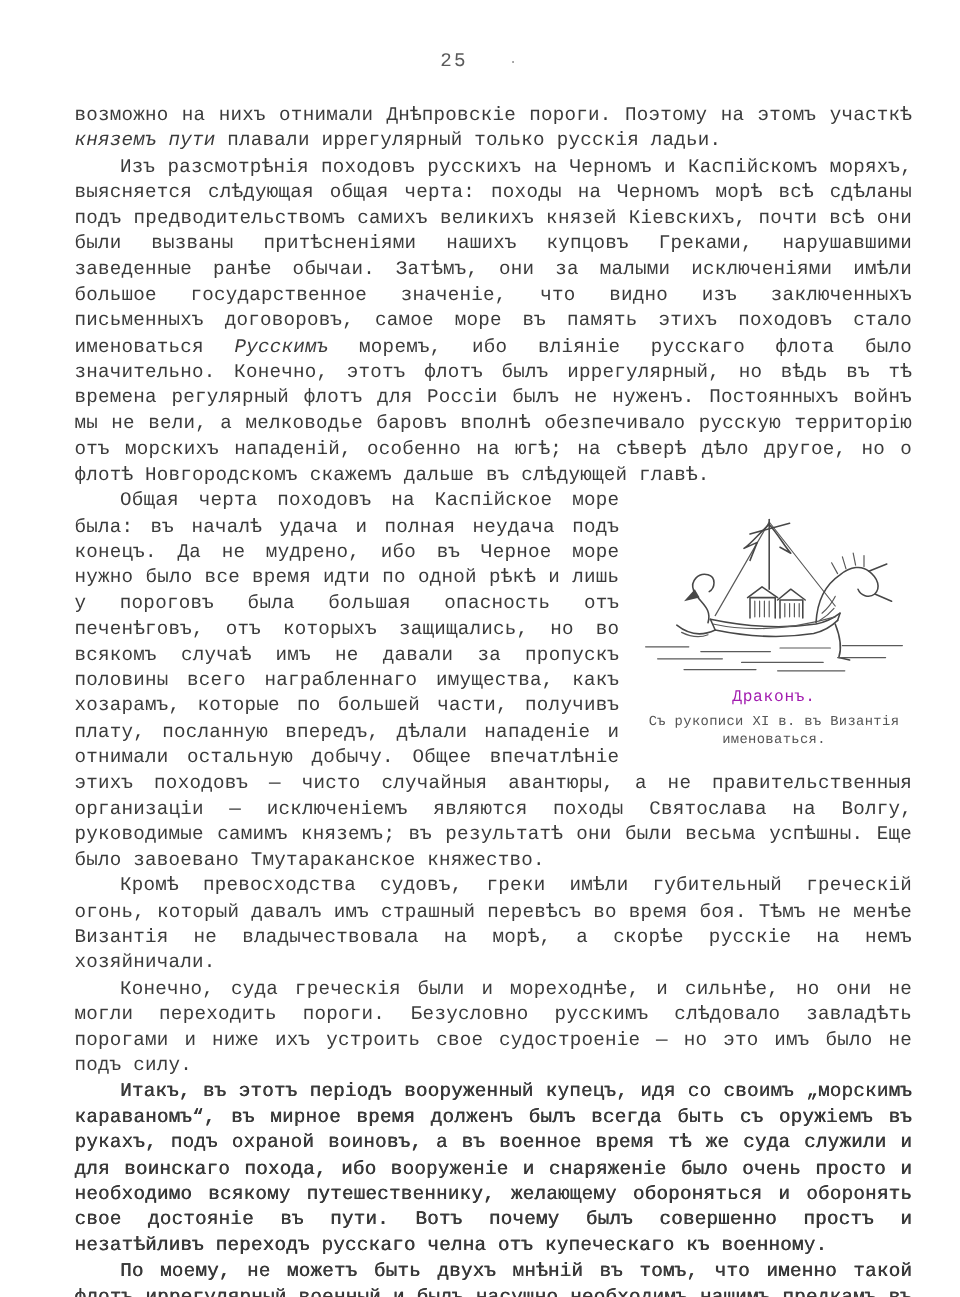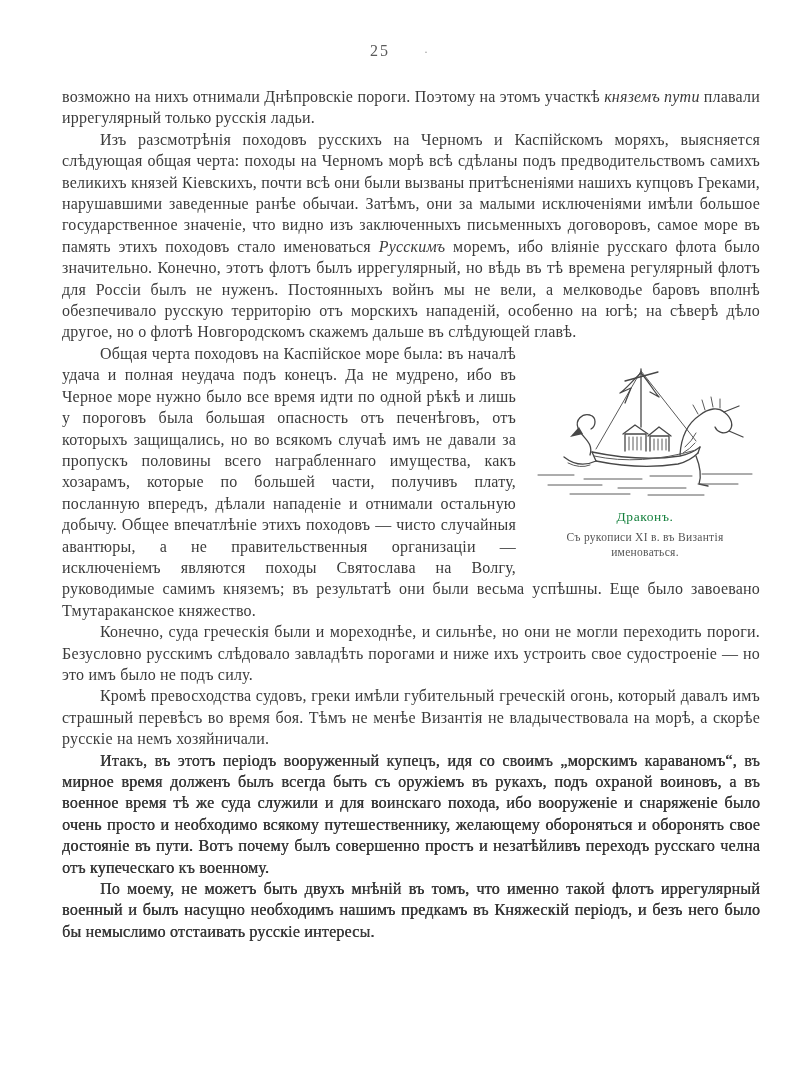--- a/index.html
+++ b/index.html
@@ -1,21 +1,21 @@
 <!DOCTYPE html>
 <html><head>
 <meta charset="utf-8">
 <style>
   html, body { margin:0; padding:0; background:#ffffff; }
   .page {
     position:relative;
     width:800px; height:1081px;
     background:#ffffff;
     overflow:hidden;
-    font-family:Liberation Serif, serif;
+    font-family:Liberation Mono, monospace;
     color:#3b3b3b;
   }
   .pageno {
     position:absolute; top:42px; left:0; width:800px;
     text-align:center; font-size:16px; color:#5a5a5a;
     letter-spacing:2px;
   }
   .pagemark { color:#9a9a9a; font-size:12px; margin-left:34px; }
   .content {
     position:absolute; top:86px; left:62px; width:698px;
@@ -32,21 +32,21 @@
   .inked { color:#262626; text-shadow:0.35px 0 0 #262626; }
 
   .figure {
     float:right;
     width:230px;
     margin:0 0 6px 14px;
     text-align:center;
   }
   .fig-art { padding-top:14px; }
   .fig-cap {
-    font-size:13.5px; color:#15803d; margin-top:6px; letter-spacing:0.6px;
+    font-size:13.5px; color:#a21caf; margin-top:6px; letter-spacing:0.6px;
   }
   .fig-sub {
     font-size:11.5px; line-height:15px; color:#555555; margin-top:5px;
     letter-spacing:0.3px;
   }
   svg .ln { fill:none; stroke:#474747; stroke-width:1.3; stroke-linecap:round; stroke-linejoin:round; }
   svg .thin { fill:none; stroke:#5a5a5a; stroke-width:1; stroke-linecap:round; }
   svg .fill { fill:#474747; stroke:none; }
 </style>
 </head>
@@ -100,22 +100,22 @@
       </div>
       <div class="fig-cap">Драконъ.</div>
       <div class="fig-sub">
         <div>Съ рукописи XI в. въ Византія</div>
         <div>именоваться.</div>
       </div>
     </div>
 
     <p class="para indent"><span>Общая черта походовъ на Каспійское море была: въ началѣ удача и полная неудача подъ конецъ. Да не мудрено, ибо въ Черное море нужно было все время идти по одной рѣкѣ и лишь у пороговъ была большая опасность отъ печенѣговъ, отъ которыхъ защищались, но во всякомъ случаѣ имъ не давали за пропускъ половины всего награбленнаго имущества, какъ хозарамъ, которые по большей части, получивъ плату, посланную впередъ, дѣлали нападеніе и отнимали остальную добычу. Общее впечатлѣніе этихъ походовъ — чисто случайныя авантюры, а не правительственныя организаціи — исключеніемъ являются походы Святослава на Волгу, руководимые самимъ княземъ; въ результатѣ они были весьма успѣшны. Еще было завоевано Тмутараканское княжество.</span></p>
 
+    <p class="para indent"><span>Кромѣ превосходства судовъ, греки имѣли губительный греческій огонь, который давалъ имъ страшный перевѣсъ во время боя. Тѣмъ не менѣе Византія не владычествовала на морѣ, а скорѣе русскіе на немъ хозяйничали.</span></p>
+
     <p class="para indent"><span>Конечно, суда греческія были и мореходнѣе, и сильнѣе, но они не могли переходить пороги. Безусловно русскимъ слѣдовало завладѣть порогами и ниже ихъ устроить свое судостроеніе — но это имъ было не подъ силу.</span></p>
-
-    <p class="para indent"><span>Кромѣ превосходства судовъ, греки имѣли губительный греческій огонь, который давалъ имъ страшный перевѣсъ во время боя. Тѣмъ не менѣе Византія не владычествовала на морѣ, а скорѣе русскіе на немъ хозяйничали.</span></p>
 
     <p class="para indent inked"><span>Итакъ, въ этотъ періодъ вооруженный купецъ, идя со своимъ „морскимъ караваномъ“, въ мирное время долженъ былъ всегда быть съ оружіемъ въ рукахъ, подъ охраной воиновъ, а въ военное время тѣ же суда служили и для воинскаго похода, ибо вооруженіе и снаряженіе было очень просто и необходимо всякому путешественнику, желающему обороняться и оборонять свое достояніе въ пути. Вотъ почему былъ совершенно простъ и незатѣйливъ переходъ русскаго челна отъ купеческаго къ военному.</span></p>
 
     <p class="para indent inked"><span>По моему, не можетъ быть двухъ мнѣній въ томъ, что именно такой флотъ иррегулярный военный и былъ насущно необходимъ нашимъ предкамъ въ Княжескій періодъ, и безъ него было бы немыслимо отстаивать русскіе интересы.</span></p>
 
   </div>
 </div>
 
 </body></html>

